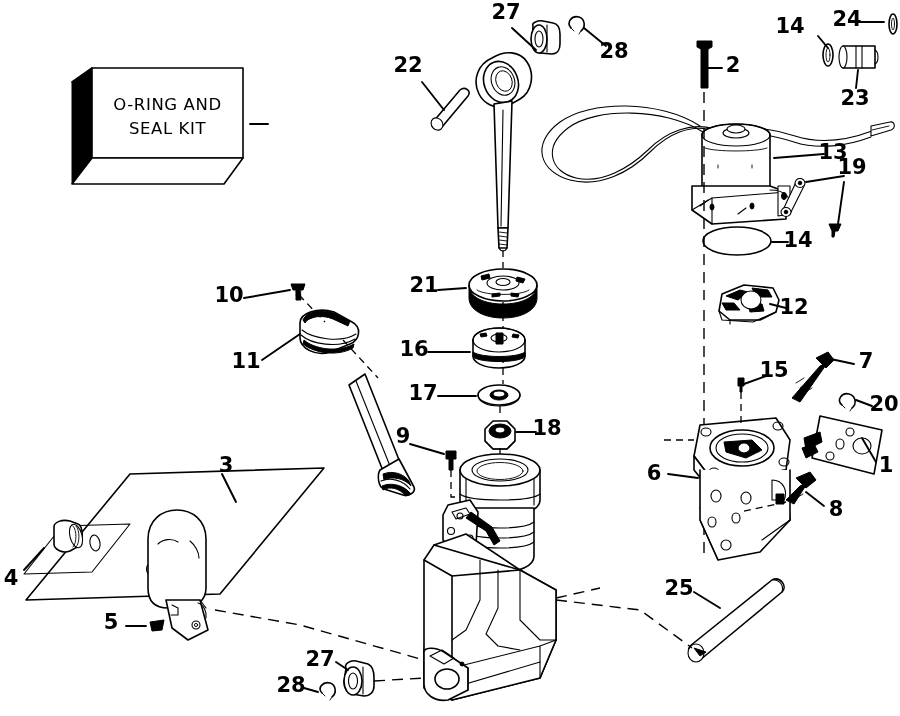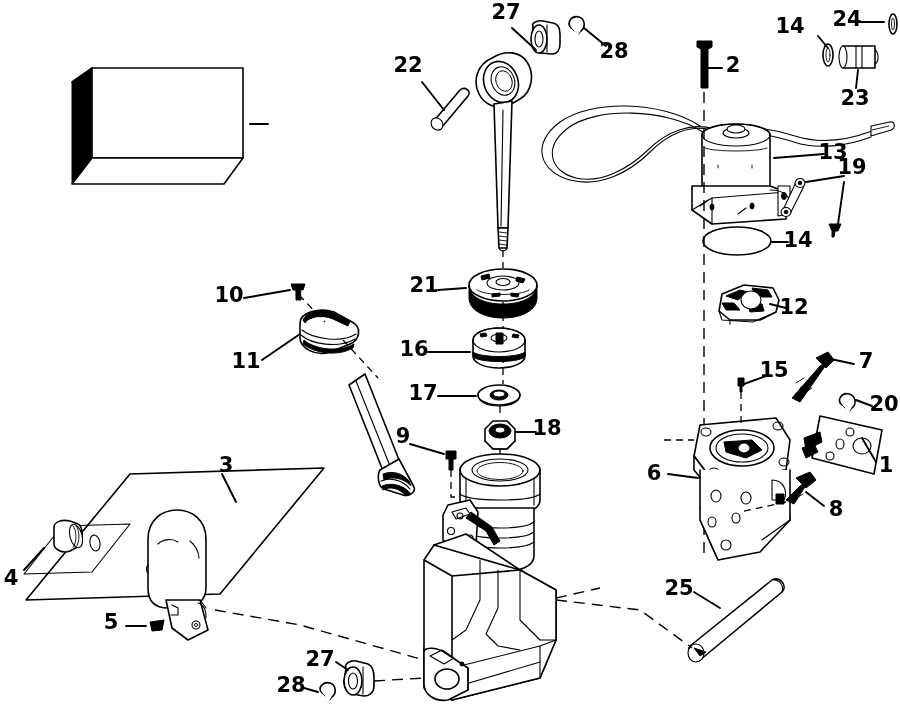--- a/index.html
+++ b/index.html
@@ -405,20 +405,22 @@
     <path class="leader" d="M824,506 L806,492"></path>
     <path class="leader" d="M694,592 L720,608"></path>
     <path class="leader" d="M336,662 L348,670"></path>
     <path class="leader" d="M304,688 L318,692"></path>
   </g>
 
 </svg>
 
 <div id="kit-text" style="position:absolute;left:0;top:0;width:900px;height:716px;pointer-events:none;">
   <div style="position:absolute;left:92px;top:93px;width:151px;text-align:center;line-height:24px;">
+    <div class="kit">O-RING AND</div>
+    <div class="kit">SEAL KIT</div>
   </div>
 </div>
 
 <svg id="callout-layer" width="900" height="716" viewBox="0 0 900 716" style="position:absolute;left:0;top:0;">
       <text x="886" y="466" class="num" text-anchor="middle" dominant-baseline="middle">1</text>
       <text x="733" y="66" class="num" text-anchor="middle" dominant-baseline="middle">2</text>
       <text x="226" y="466" class="num" text-anchor="middle" dominant-baseline="middle">3</text>
       <text x="11" y="579" class="num" text-anchor="middle" dominant-baseline="middle">4</text>
       <text x="111" y="623" class="num" text-anchor="middle" dominant-baseline="middle">5</text>
       <text x="654" y="474" class="num" text-anchor="middle" dominant-baseline="middle">6</text>

